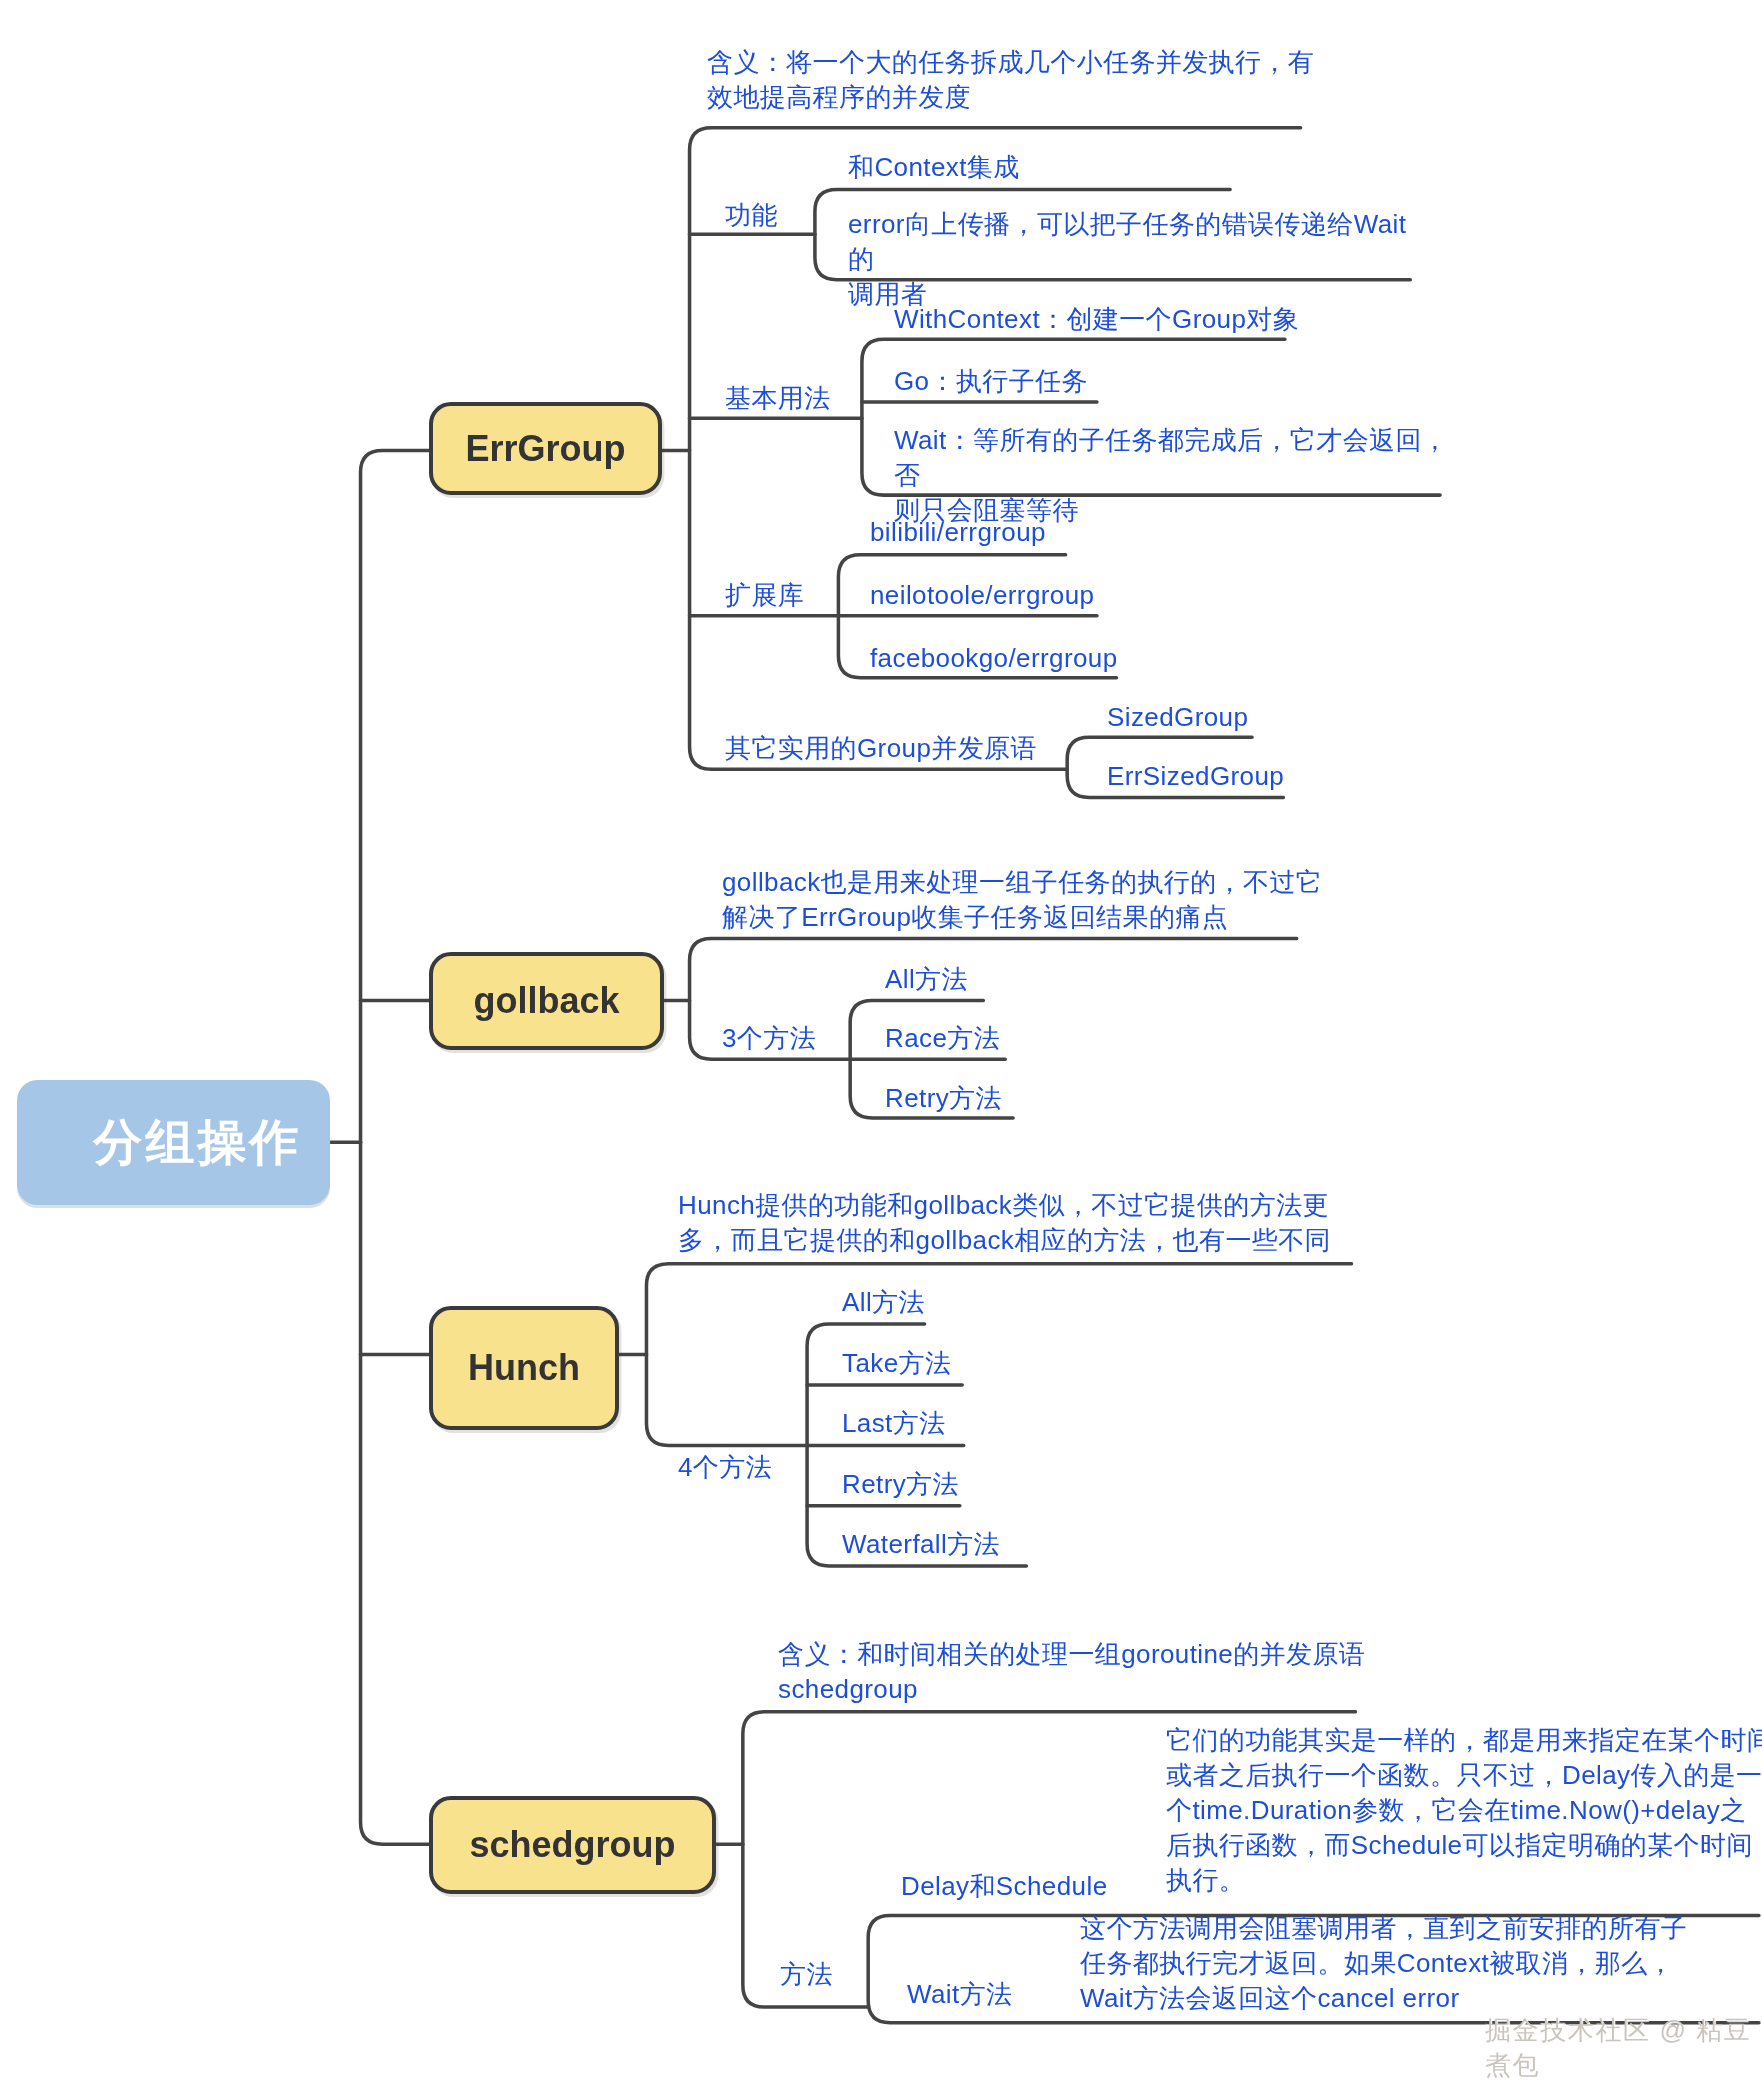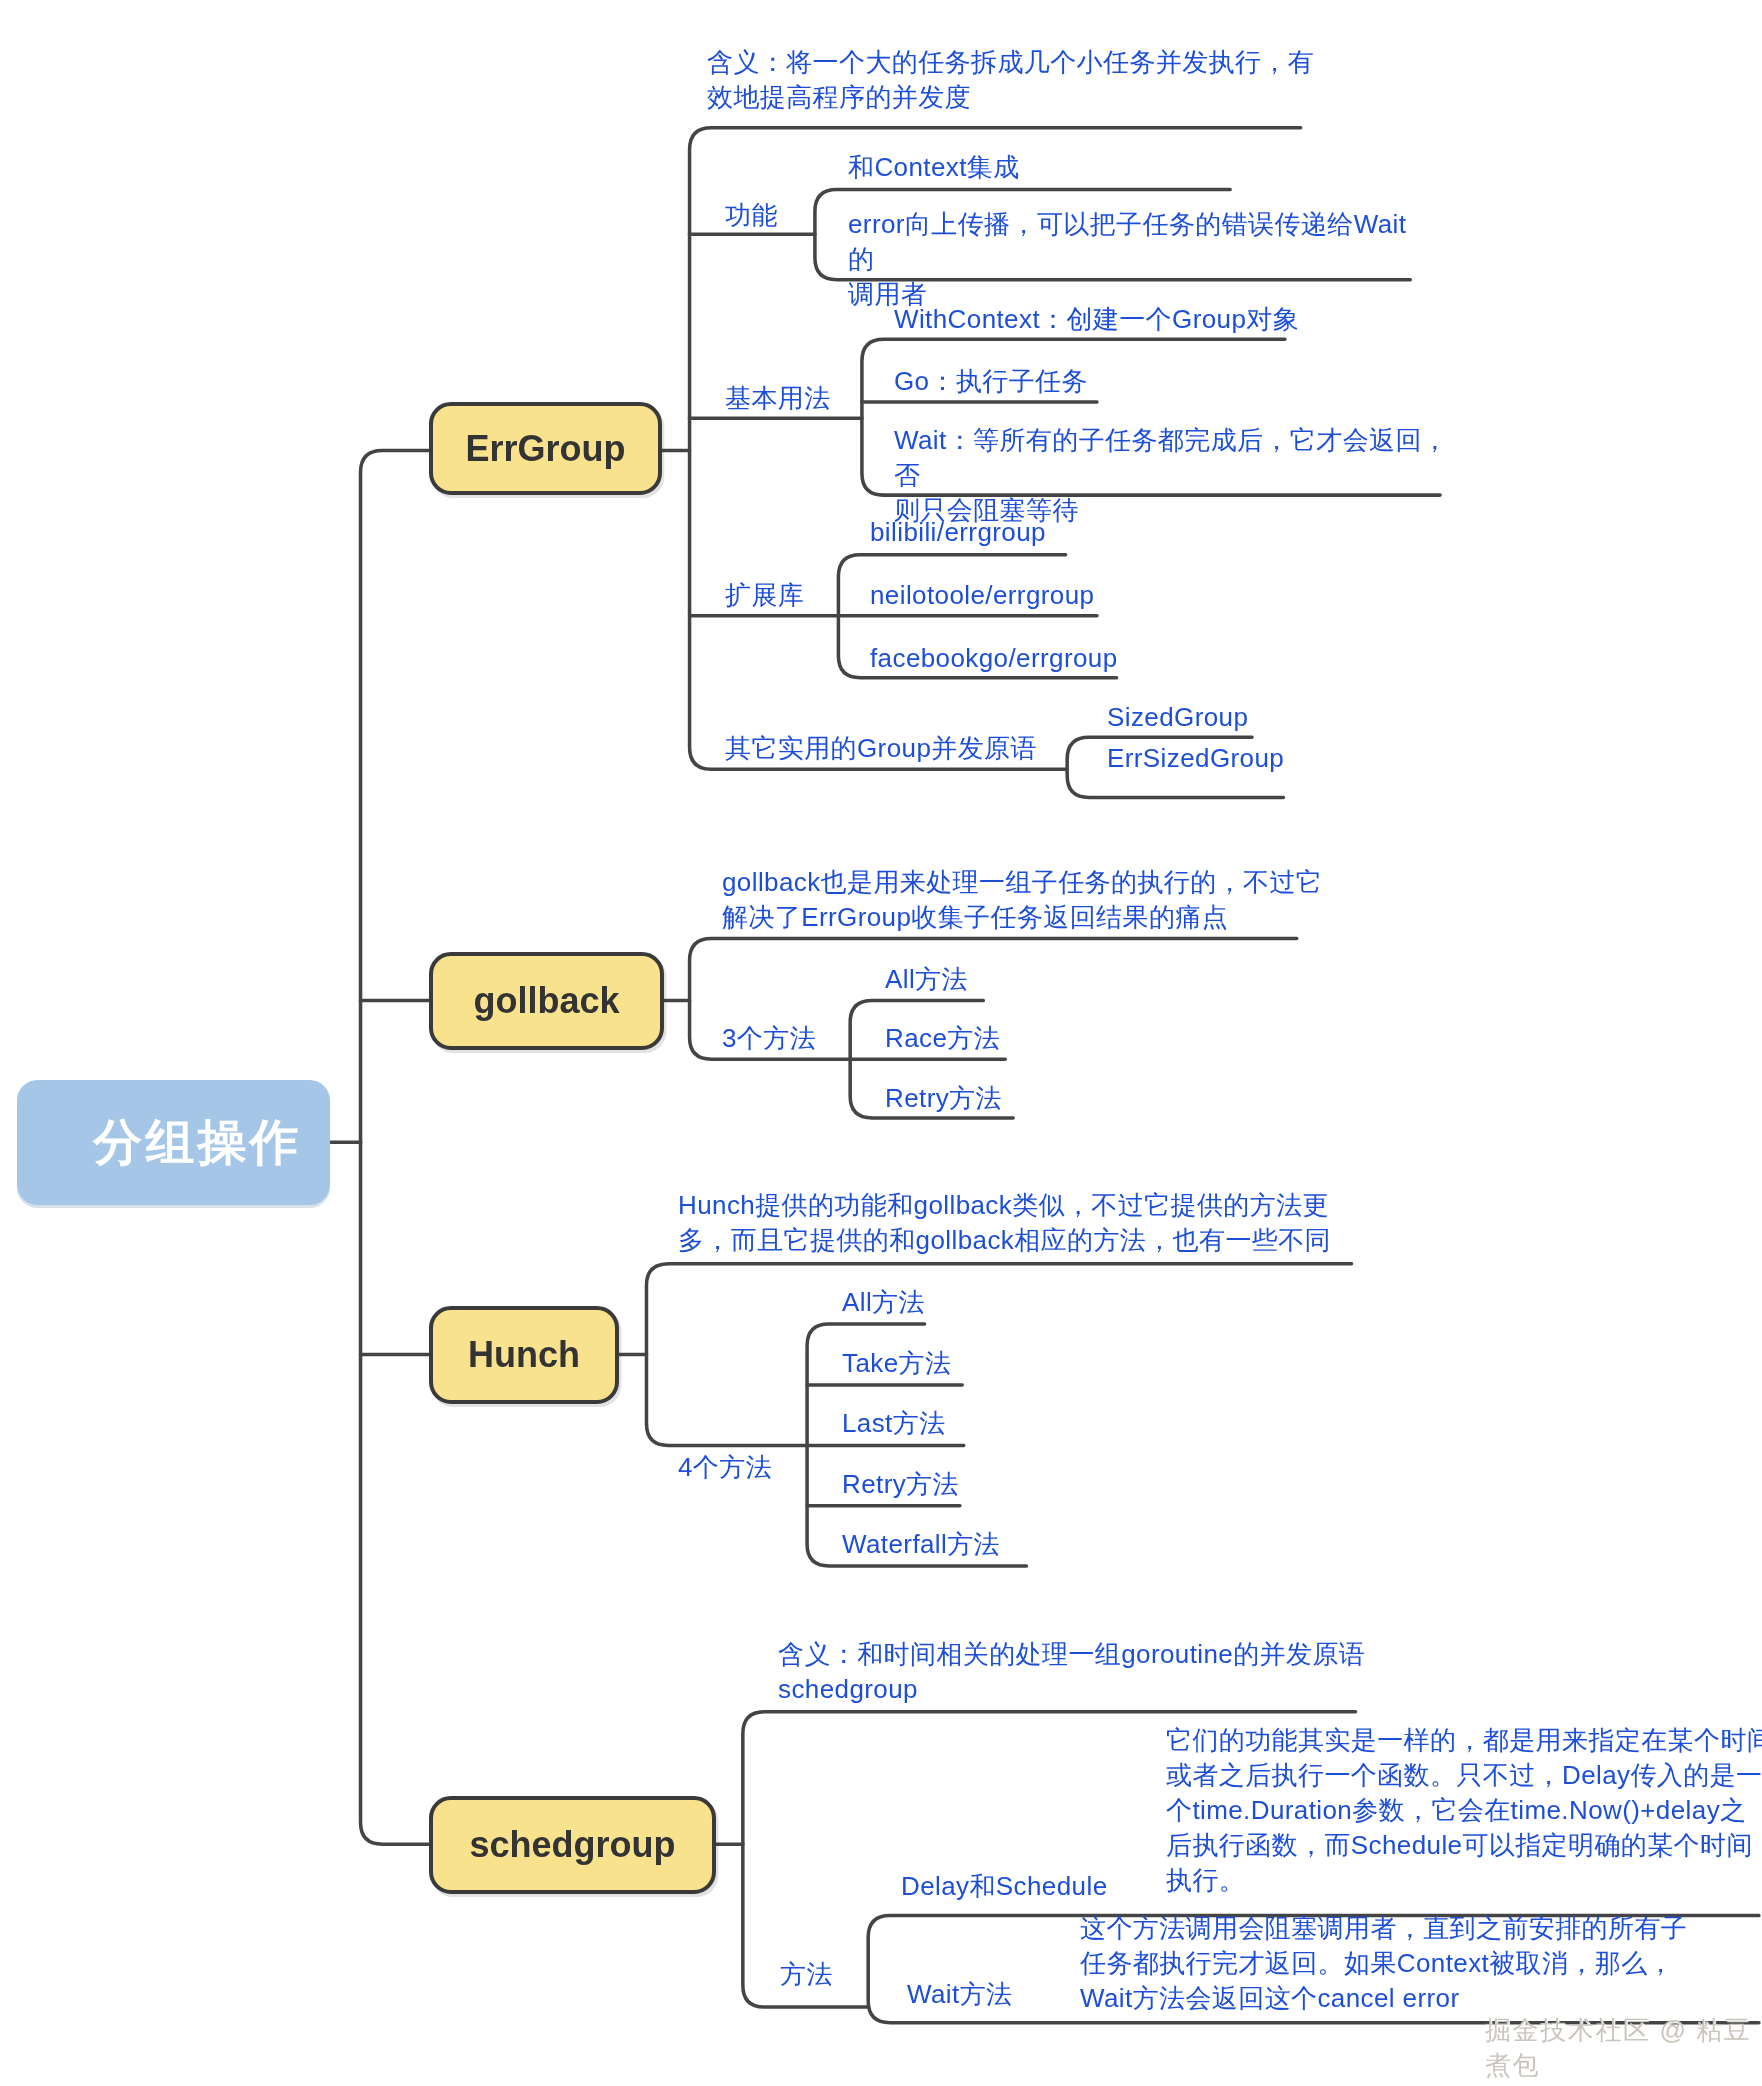--- a/index.html
+++ b/index.html
@@ -66,41 +66,41 @@
 
     <path d="M 914 2354 H 948"></path>
     <path d="M 1730 2185 H 976 Q 948 2185 948 2213 V 2534 Q 948 2562 976 2562 H 1108"></path>
     <path d="M 2245 2445 H 1136 Q 1108 2445 1108 2473 V 2554 Q 1108 2582 1136 2582 H 2245"></path>
   </svg>
 
   <div class="root" style="left:17px;top:1080px;width:313px;height:125px;padding-left:48px;">分组操作</div>
 
   <div class="topic" style="left:429px;top:952px;width:235px;height:98px;">gollback</div>
   <div class="topic" style="left:429px;top:402px;width:233px;height:93px;">ErrGroup</div>
-  <div class="topic" style="left:429px;top:1306px;width:190px;height:98px;">Hunch</div>
+  <div class="topic" style="left:429px;top:1306px;width:190px;height:124px;">Hunch</div>
   <div class="topic" style="left:429px;top:1796px;width:287px;height:98px;">schedgroup</div>
 
   <div class="note" style="left:707px;top:45px;width:627px;">含义：将一个大的任务拆成几个小任务并发执行，有
 效地提高程序的并发度</div>
   <div class="note" style="left:725px;top:198px;">功能</div>
   <div class="note" style="left:848px;top:150px;">和Context集成</div>
   <div class="note" style="left:848px;top:207px;width:580px;">error向上传播，可以把子任务的错误传递给Wait的
 调用者</div>
   <div class="note" style="left:725px;top:381px;">基本用法</div>
   <div class="note" style="left:894px;top:302px;">WithContext：创建一个Group对象</div>
   <div class="note" style="left:894px;top:364px;">Go：执行子任务</div>
   <div class="note" style="left:894px;top:423px;width:564px;">Wait：等所有的子任务都完成后，它才会返回，否
 则只会阻塞等待</div>
   <div class="note" style="left:725px;top:578px;">扩展库</div>
   <div class="note" style="left:870px;top:515px;">bilibili/errgroup</div>
   <div class="note" style="left:870px;top:578px;">neilotoole/errgroup</div>
   <div class="note" style="left:870px;top:641px;">facebookgo/errgroup</div>
   <div class="note" style="left:725px;top:731px;">其它实用的Group并发原语</div>
   <div class="note" style="left:1107px;top:700px;">SizedGroup</div>
-  <div class="note" style="left:1107px;top:741px;">ErrSizedGroup</div>
+  <div class="note" style="left:1107px;top:759px;">ErrSizedGroup</div>
 
   <div class="note" style="left:722px;top:865px;width:611px;">gollback也是用来处理一组子任务的执行的，不过它
 解决了ErrGroup收集子任务返回结果的痛点</div>
   <div class="note" style="left:722px;top:1021px;">3个方法</div>
   <div class="note" style="left:885px;top:962px;">All方法</div>
   <div class="note" style="left:885px;top:1021px;">Race方法</div>
   <div class="note" style="left:885px;top:1081px;">Retry方法</div>
 
   <div class="note" style="left:678px;top:1188px;width:705px;">Hunch提供的功能和gollback类似，不过它提供的方法更
 多，而且它提供的和gollback相应的方法，也有一些不同</div>

